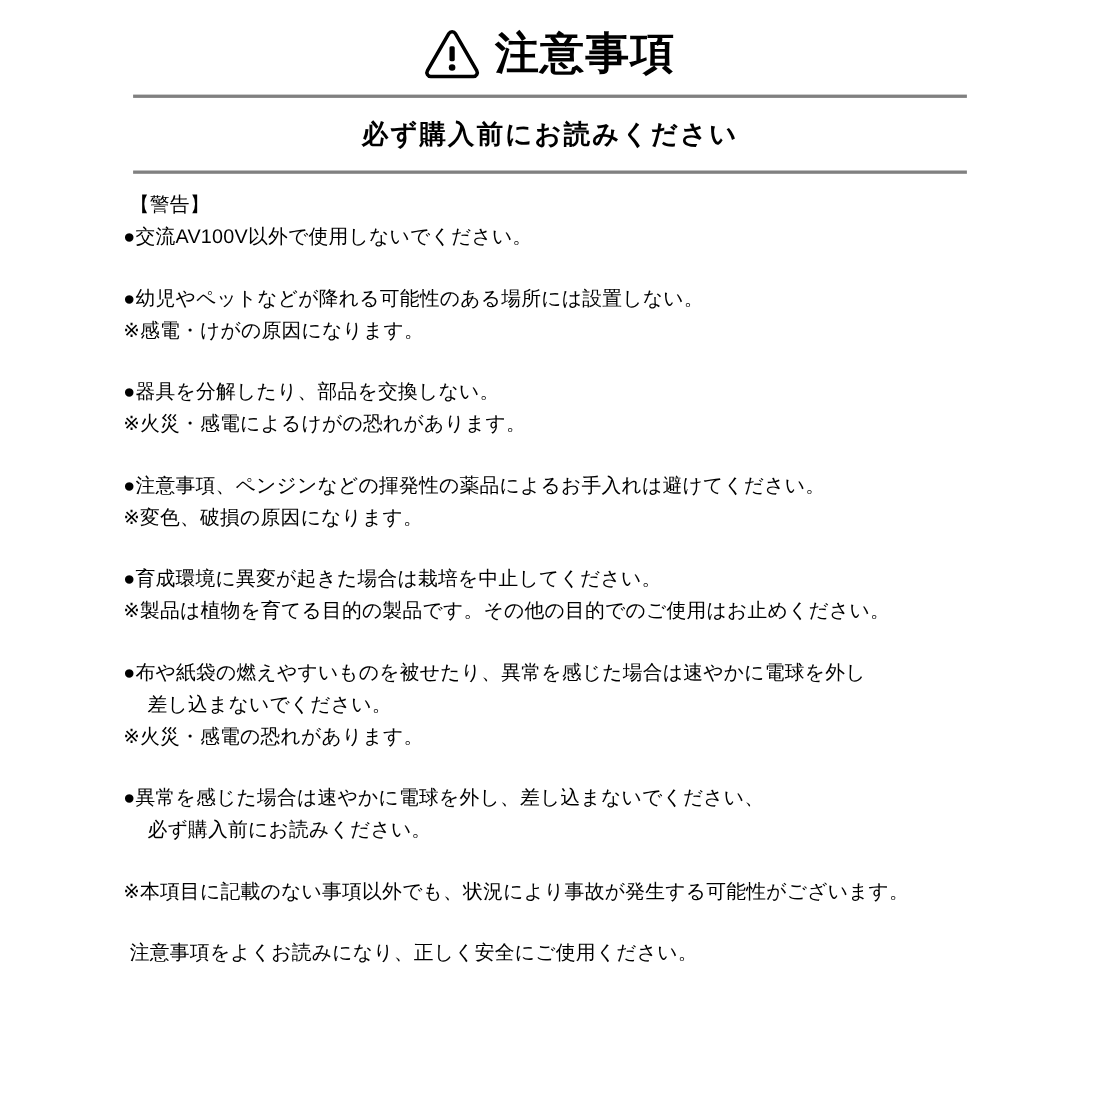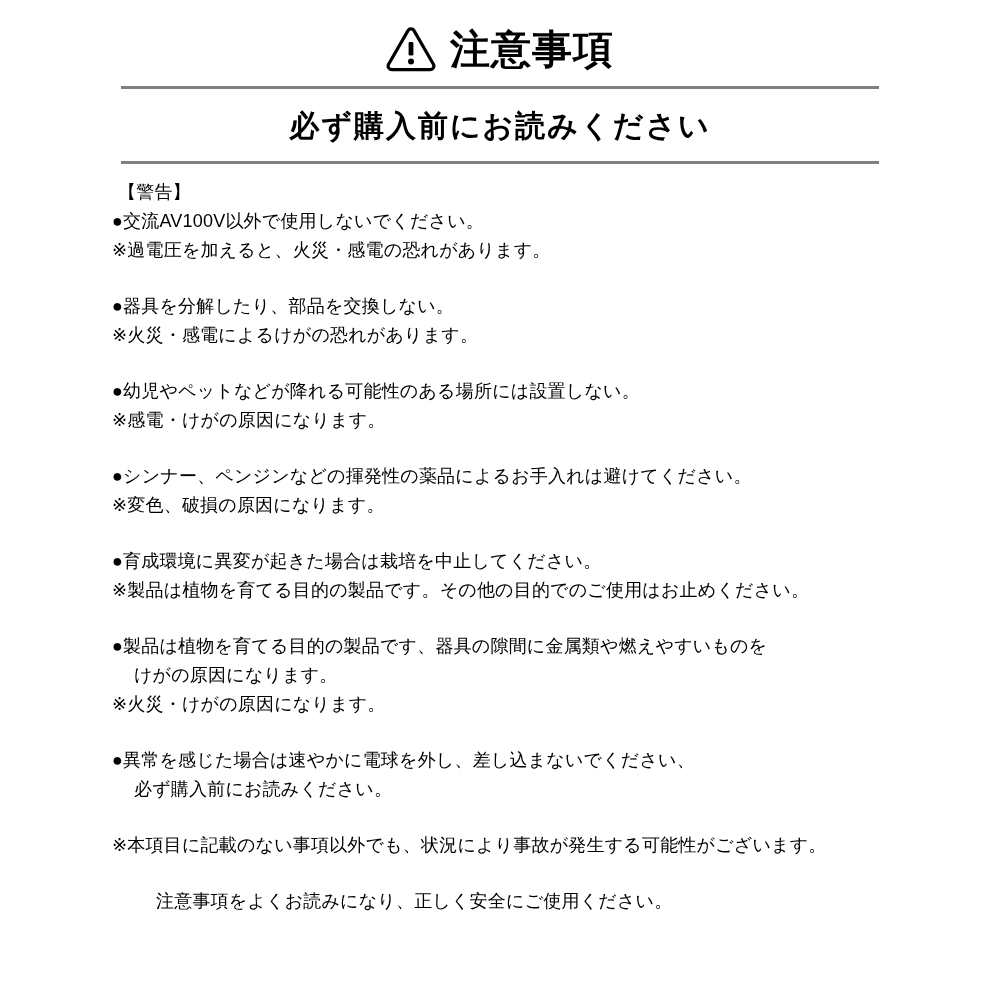--- a/index.html
+++ b/index.html
@@ -53,37 +53,37 @@
   .divider {
     width: 758px;
     height: 3px;
     background: #808080;
     margin: 0 auto;
   }
   .divider-top { margin-top: 6px; }
   .divider-bottom { margin-top: 0; }
 
   .subtitle {
-    font-size: 30px;
+    font-size: 24px;
     font-weight: bold;
     letter-spacing: 2px;
     line-height: 1;
     text-align: center;
     padding: 22px 0 20px 0;
     white-space: nowrap;
   }
 
   
   .body-area {
     padding: 14px 0 0 112px;
   }
   .section {
     margin-bottom: 27px;
   }
-  .section:last-child { margin-bottom: 0; margin-left: 38px; }
+  .section:last-child { margin-bottom: 0; }
 
   .line {
     font-size: 18px;
     line-height: 29px;
     white-space: nowrap;
     letter-spacing: 0.2px;
   }
   .line.heading {
     padding-left: 6px;
   }
@@ -114,42 +114,41 @@
 
     <div class="subtitle">必ず購入前にお読みください</div>
 
     <div class="divider divider-bottom"></div>
   </div>
 
   <div class="body-area" id="body-area">
       <div class="section">
         <div class="line heading">【警告】</div>
         <div class="line">●交流AV100V以外で使用しないでください。</div>
-        <div class="line">※過電圧を加えると、火災・感電の恐れがあります。</div>
+      </div>
+      <div class="section">
+        <div class="line">●幼児やペットなどが降れる可能性のある場所には設置しない。</div>
+        <div class="line">※感電・けがの原因になります。</div>
       </div>
       <div class="section">
         <div class="line">●器具を分解したり、部品を交換しない。</div>
         <div class="line">※火災・感電によるけがの恐れがあります。</div>
       </div>
       <div class="section">
-        <div class="line">●幼児やペットなどが降れる可能性のある場所には設置しない。</div>
-        <div class="line">※感電・けがの原因になります。</div>
-      </div>
-      <div class="section">
-        <div class="line">●シンナー、ペンジンなどの揮発性の薬品によるお手入れは避けてください。</div>
+        <div class="line">●注意事項、ペンジンなどの揮発性の薬品によるお手入れは避けてください。</div>
         <div class="line">※変色、破損の原因になります。</div>
       </div>
       <div class="section">
         <div class="line">●育成環境に異変が起きた場合は栽培を中止してください。</div>
         <div class="line">※製品は植物を育てる目的の製品です。その他の目的でのご使用はお止めください。</div>
       </div>
       <div class="section">
-        <div class="line">●製品は植物を育てる目的の製品です、器具の隙間に金属類や燃えやすいものを</div>
-        <div class="line indent">けがの原因になります。</div>
-        <div class="line">※火災・けがの原因になります。</div>
+        <div class="line">●布や紙袋の燃えやすいものを被せたり、異常を感じた場合は速やかに電球を外し</div>
+        <div class="line indent">差し込まないでください。</div>
+        <div class="line">※火災・感電の恐れがあります。</div>
       </div>
       <div class="section">
         <div class="line">●異常を感じた場合は速やかに電球を外し、差し込まないでください、</div>
         <div class="line indent">必ず購入前にお読みください。</div>
       </div>
       <div class="section">
         <div class="line">※本項目に記載のない事項以外でも、状況により事故が発生する可能性がございます。</div>
       </div>
       <div class="section">
         <div class="line plain">注意事項をよくお読みになり、正しく安全にご使用ください。</div>

